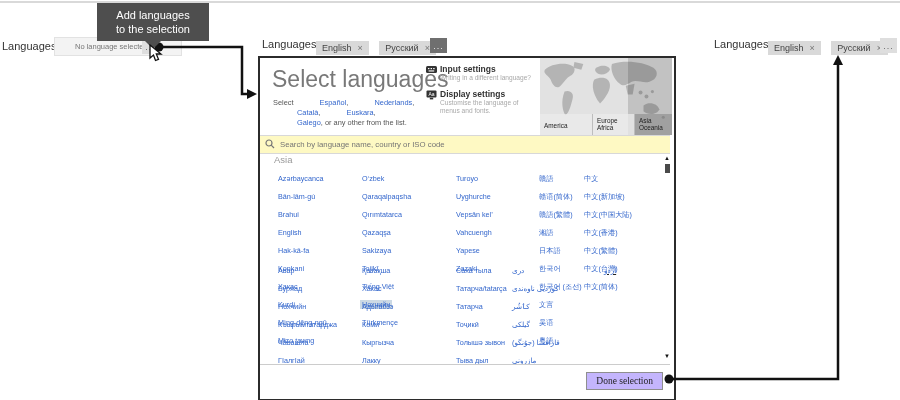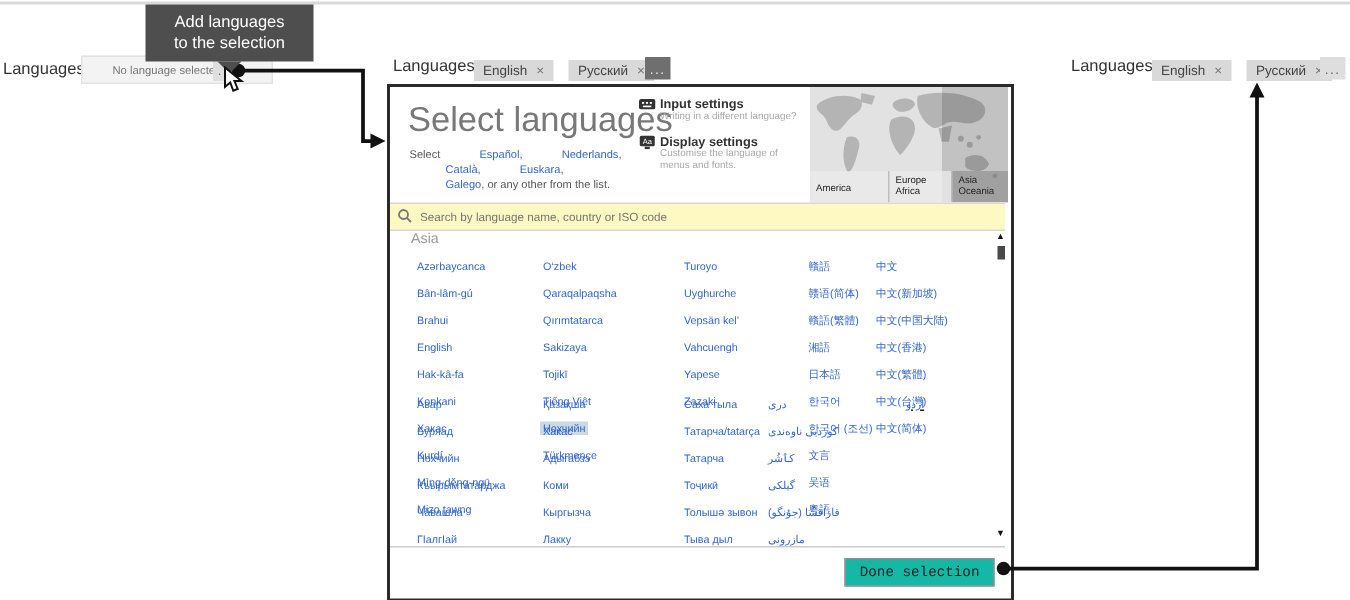--- a/index.html
+++ b/index.html
@@ -66,22 +66,22 @@
   .block-bottom .lang-item{line-height:9.8px;height:9.8px;}
   .lang-item.hover{background:#ccd9e4;display:inline-block;}
 
   
   .sbar{left:403px;top:96px;width:9px;height:210px;}
   .s-arrow{position:absolute;left:1px;font-size:6px;color:#111;line-height:6px;}
   .s-thumb{position:absolute;left:2px;top:10px;width:5px;height:9px;background:#4a4a4a;}
 
   
   .footer{left:0;top:306px;width:410px;height:31px;border-top:1px solid #ccc;}
-  .done-btn{position:absolute;right:7px;top:7px;background:#14b8a6;border:1px solid #8f8f8f;
-    font-size:9.5px;color:#222;padding:3px 9px;font-family:Liberation Mono, monospace;}
+  .done-btn{position:absolute;right:7px;top:7px;background:#c4b5fd;border:1px solid #8f8f8f;
+    font-size:9.5px;color:#222;padding:3px 9px;font-family:Liberation Serif, serif;}
 
   svg.overlay{position:absolute;left:0;top:0;z-index:4;pointer-events:none;}
   .cursor{z-index:8;}
 </style>
 </head>
 <body>
 
 <div id="stage">
   <div class="abs top-rule"></div>
 
@@ -193,20 +193,21 @@
             <div><span class="lang-item">Konkani</span></div>
             <div><span class="lang-item">Хакас</span></div>
             <div><span class="lang-item">Kurdí</span></div>
             <div><span class="lang-item">Mìng-dĕ̤ng-ngṳ̄</span></div>
             <div><span class="lang-item">Mizo ţawng</span></div>
           </div>
           <div class="col c1">
             <div><span class="lang-item">O‘zbek</span></div>
             <div><span class="lang-item">Qaraqalpaqsha</span></div>
             <div><span class="lang-item">Qırımtatarca</span></div>
+            <div><span class="lang-item">Qazaqşa</span></div>
             <div><span class="lang-item">Sakizaya</span></div>
             <div><span class="lang-item">Tojikī</span></div>
             <div><span class="lang-item">Tiếng Việt</span></div>
             <div><span class="lang-item hover">Нохчийн</span></div>
             <div><span class="lang-item">Türkmençe</span></div>
           </div>
           <div class="col c2">
             <div><span class="lang-item">Turoyo</span></div>
             <div><span class="lang-item">Uyghurche</span></div>
             <div><span class="lang-item">Vepsän kel’</span></div>

